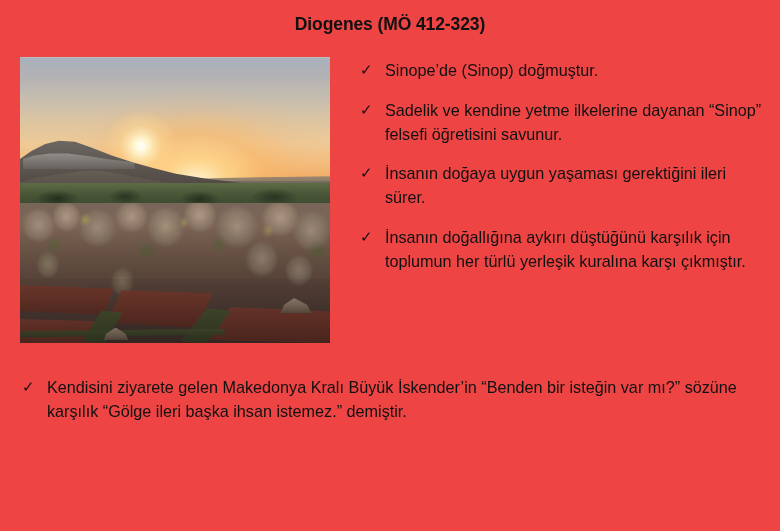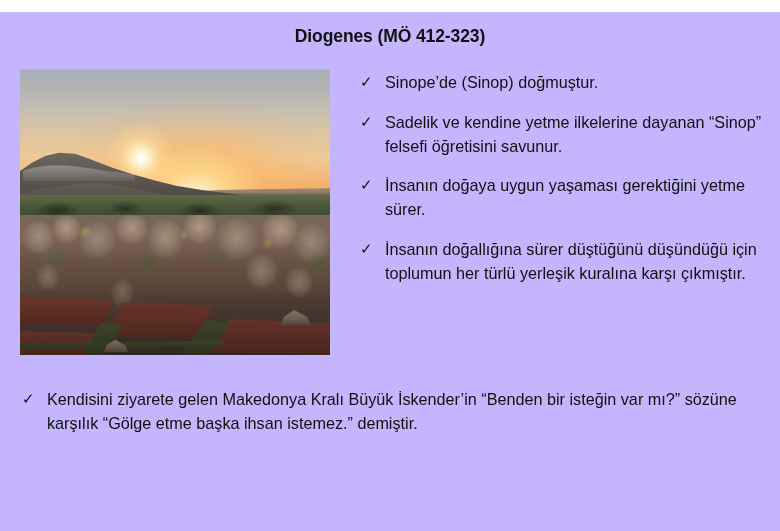--- a/index.html
+++ b/index.html
@@ -13,22 +13,21 @@
     position: relative;
     overflow: hidden;
     font-family: "Liberation Sans", sans-serif;
     color: #1a1a1a;
   }
 
   
   .slide {
     position: absolute;
     inset: 0;
-    background: #c4b5fd;
-    margin-top: 12px;
+    background: #ef4444;
   }
 
   
   .slide-title {
     position: absolute;
     left: 0;
     top: 14px;
     width: 780px;
     text-align: center;
     font-size: 17.5px;
@@ -355,28 +354,28 @@
     <li class="bullet-item">
       <span class="check-icon">✓</span>
       <span class="bullet-text">Sinope’de (Sinop) doğmuştur.</span>
     </li>
     <li class="bullet-item">
       <span class="check-icon">✓</span>
       <span class="bullet-text">Sadelik ve kendine yetme ilkelerine dayanan “Sinop” felsefi öğretisini savunur.</span>
     </li>
     <li class="bullet-item">
       <span class="check-icon">✓</span>
-      <span class="bullet-text">İnsanın doğaya uygun yaşaması gerektiğini yetme sürer.</span>
-    </li>
-    <li class="bullet-item">
-      <span class="check-icon">✓</span>
-      <span class="bullet-text">İnsanın doğallığına sürer düştüğünü düşündüğü için toplumun her türlü yerleşik kuralına karşı çıkmıştır.</span>
+      <span class="bullet-text">İnsanın doğaya uygun yaşaması gerektiğini ileri sürer.</span>
+    </li>
+    <li class="bullet-item">
+      <span class="check-icon">✓</span>
+      <span class="bullet-text">İnsanın doğallığına aykırı düştüğünü karşılık için toplumun her türlü yerleşik kuralına karşı çıkmıştır.</span>
     </li>
   </ul>
 
   <ul class="bullet-list bottom-col">
     <li class="bullet-item">
       <span class="check-icon">✓</span>
-      <span class="bullet-text">Kendisini ziyarete gelen Makedonya Kralı Büyük İskender’in “Benden bir isteğin var mı?” sözüne karşılık “Gölge etme başka ihsan istemez.” demiştir.</span>
+      <span class="bullet-text">Kendisini ziyarete gelen Makedonya Kralı Büyük İskender’in “Benden bir isteğin var mı?” sözüne karşılık “Gölge ileri başka ihsan istemez.” demiştir.</span>
     </li>
   </ul>
 
 </div>
 
 </body></html>

